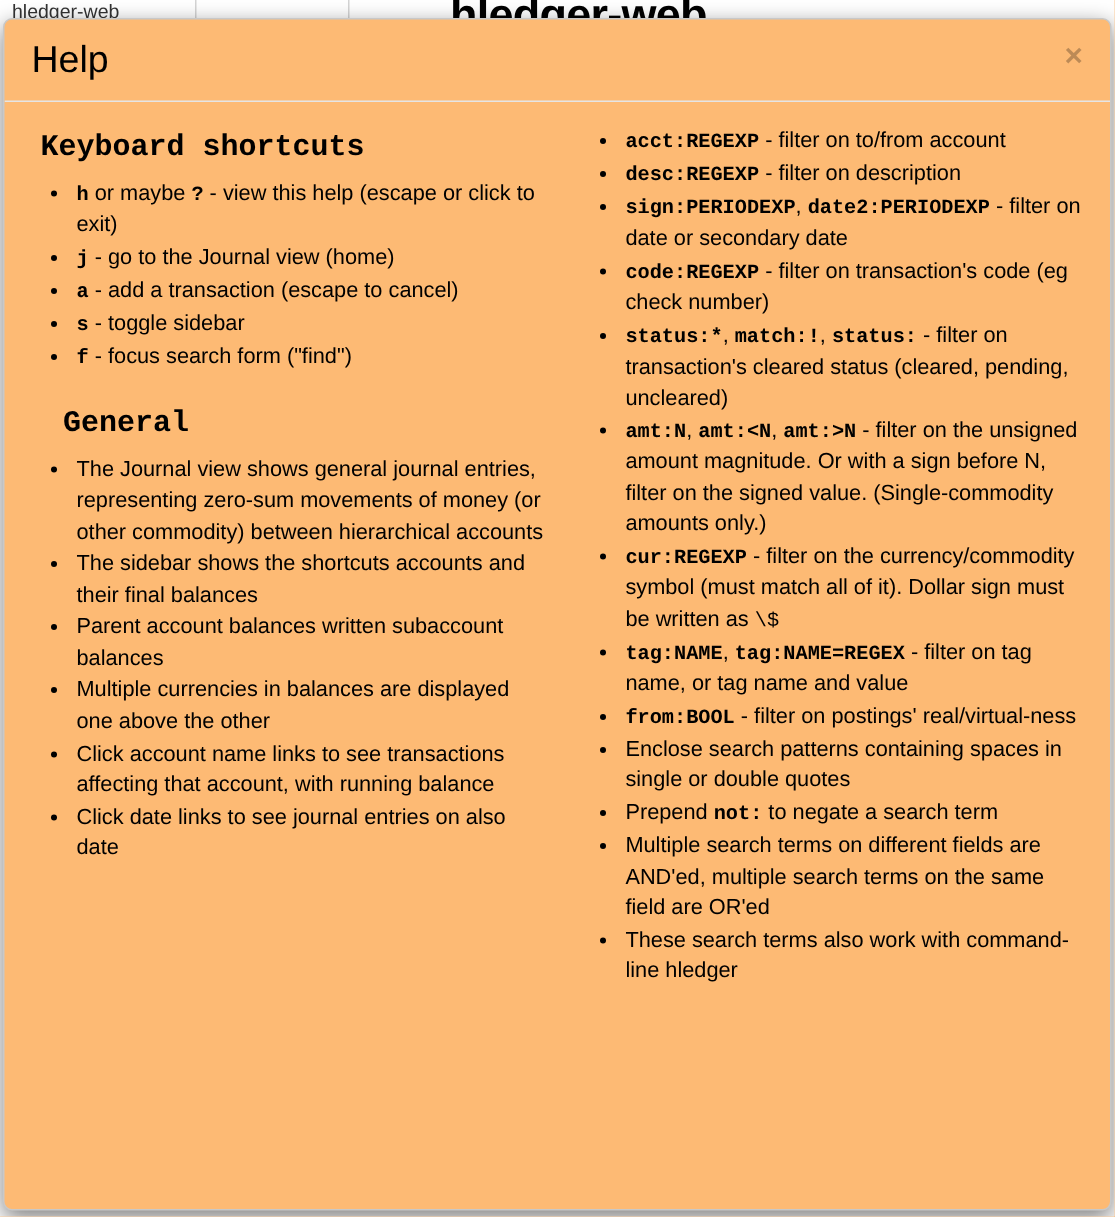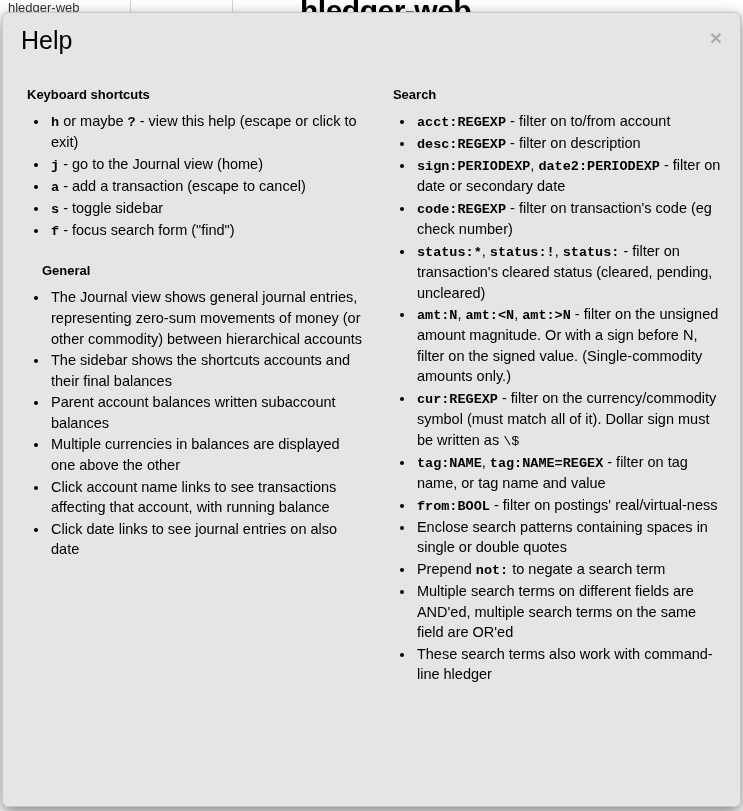--- a/index.html
+++ b/index.html
@@ -45,21 +45,21 @@
     letter-spacing: -0.5px;
   }
 
   
   .modal {
     position: absolute;
     left: 2px;
     top: 12px;
     width: 739px;
     height: 795px;
-    background: #e5e5e5;
+    background: #fdba74;
     border: 1px solid #c8c8c8;
     border-radius: 6px;
     box-shadow: 0 5px 15px rgba(0,0,0,0.5);
     box-sizing: border-box;
     overflow: hidden;
   }
   .modal-header {
     position: relative;
     height: 55px;
     border-bottom: 1px solid #e5e5e5;
@@ -99,24 +99,25 @@
   }
   .col-left {
     width: 364px;
     padding-right: 8px;
   }
   .col-right {
     width: 361px;
     padding-left: 10px;
   }
   h4.section-title {
-    font-size: 13px;
+    font-size: 20px;
     font-weight: bold;
     margin: 3px 0 9px 10px;
     color: #000;
+    font-family: Liberation Mono, monospace;
   }
   h4.section-title.general {
     margin-top: 22px;
     margin-left: 25px;
   }
   ul.helplist {
     margin: 0 0 0 0;
     padding-left: 32px;
     list-style-type: disc;
   }
@@ -168,27 +169,26 @@
       <ul class="helplist">
           <li>The Journal view shows general journal entries, representing zero-sum movements of money (or other commodity) between hierarchical accounts</li>
           <li>The sidebar shows the shortcuts accounts and their final balances</li>
           <li>Parent account balances written subaccount balances</li>
           <li>Multiple currencies in balances are displayed one above the other</li>
           <li>Click account name links to see transactions affecting that account, with running balance</li>
           <li>Click date links to see journal entries on also date</li>
         </ul>
     </div>
     <div class="col col-right">
-      <h4 class="section-title">Search</h4>
       <ul class="helplist">
           <li><code>acct:REGEXP</code> - filter on to/from account</li>
           <li><code>desc:REGEXP</code> - filter on description</li>
           <li><code>sign:PERIODEXP</code>, <code>date2:PERIODEXP</code> - filter on date or secondary date</li>
           <li><code>code:REGEXP</code> - filter on transaction's code (eg check number)</li>
-          <li><code>status:*</code>, <code>status:!</code>, <code>status:</code> - filter on transaction's cleared status (cleared, pending, uncleared)</li>
+          <li><code>status:*</code>, <code>match:!</code>, <code>status:</code> - filter on transaction's cleared status (cleared, pending, uncleared)</li>
           <li><code>amt:N</code>, <code>amt:&lt;N</code>, <code>amt:&gt;N</code> - filter on the unsigned amount magnitude. Or with a sign before N, filter on the signed value. (Single-commodity amounts only.)</li>
           <li><code>cur:REGEXP</code> - filter on the currency/commodity symbol (must match all of it). Dollar sign must be written as <span class="mono-plain">\$</span></li>
           <li><code>tag:NAME</code>, <code>tag:NAME=REGEX</code> - filter on tag name, or tag name and value</li>
           <li><code>from:BOOL</code> - filter on postings' real/virtual-ness</li>
           <li>Enclose search patterns containing spaces in single or double quotes</li>
           <li>Prepend <code>not:</code> to negate a search term</li>
           <li>Multiple search terms on different fields are AND'ed, multiple search terms on the same field are OR'ed</li>
           <li>These search terms also work with command-line hledger</li>
         </ul>
     </div>

